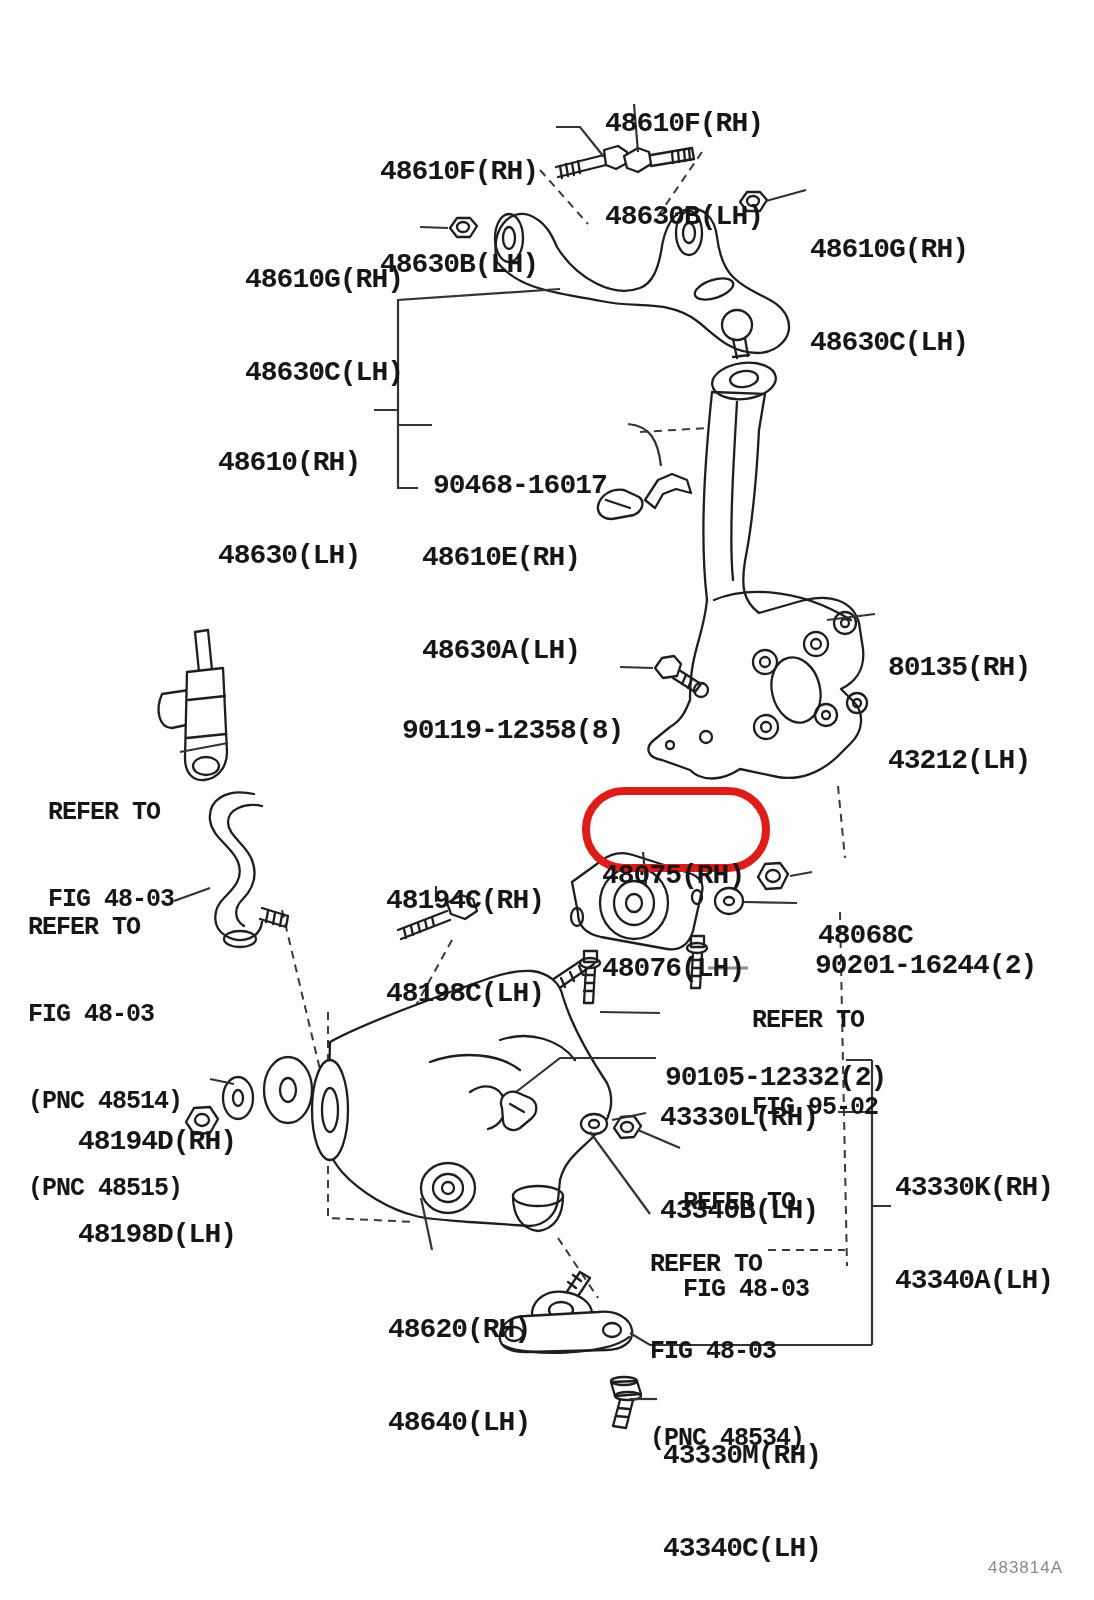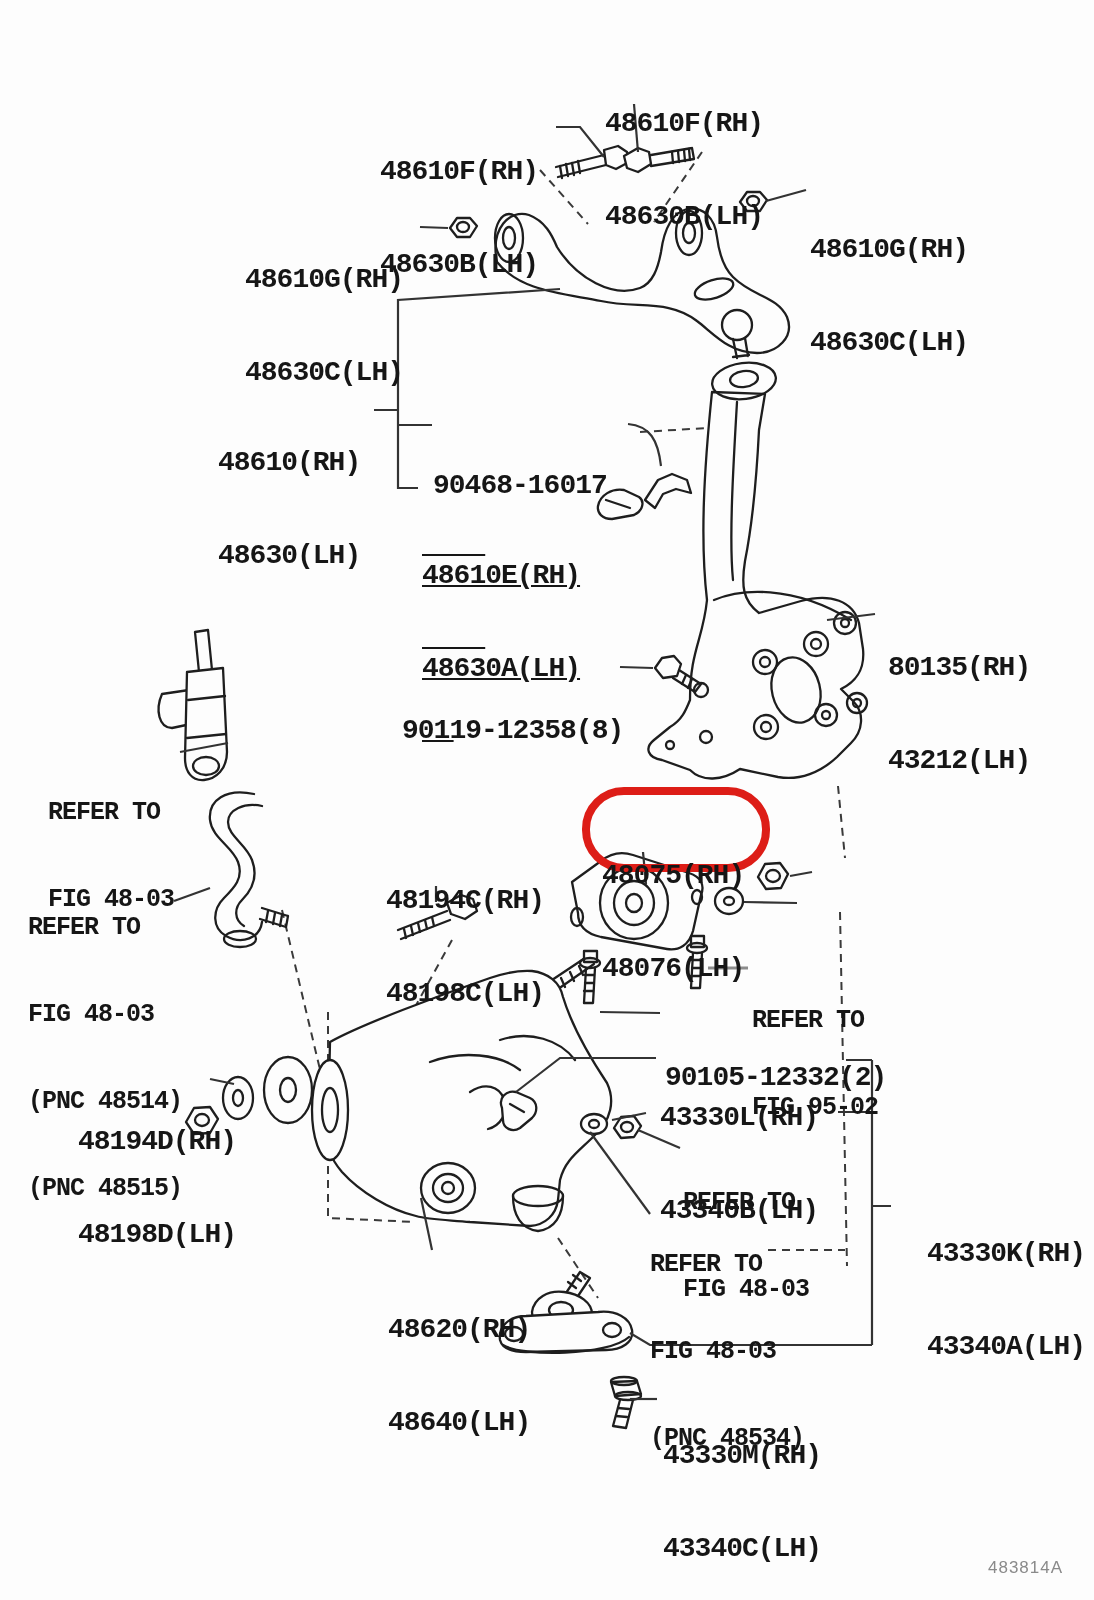--- a/index.html
+++ b/index.html
@@ -288,21 +288,21 @@
     <div>48610G(RH)</div>
     <div>48630C(LH)</div>
   </div>
   <div class="lbl" style="left:218px;top:385px;">
     <div>48610(RH)</div>
     <div>48630(LH)</div>
   </div>
   <div class="lbl" style="left:433px;top:408px;">
     <div>90468-16017</div>
   </div>
-  <div class="lbl" style="left:422px;top:498px;text-decoration:underline;">
+  <div class="lbl" style="left:422px;top:480px;">
     <div>48610E(RH)</div>
     <div>48630A(LH)</div>
   </div>
   <div class="lbl" style="left:888px;top:590px;">
     <div>80135(RH)</div>
     <div>43212(LH)</div>
   </div>
   <div class="lbl" style="left:402px;top:653px;">
     <div>90119-12358(8)</div>
   </div>
@@ -317,41 +317,47 @@
     <div>(PNC 48515)</div>
   </div>
   <div class="lbl" style="left:386px;top:823px;">
     <div>48194C(RH)</div>
     <div>48198C(LH)</div>
   </div>
   <div class="lbl" style="left:602px;top:798px;">
     <div>48075(RH)</div>
     <div>48076(LH)</div>
   </div>
+  <div class="lbl" style="left:818px;top:858px;">
+    <div>48068C</div>
+  </div>
+  <div class="lbl" style="left:815px;top:888px;">
+    <div>90201-16244(2)</div>
+  </div>
   <div class="lbl ref" style="left:752px;top:948px;">
     <div>REFER TO</div>
     <div>FIG 95-02</div>
   </div>
   <div class="lbl" style="left:665px;top:1000px;">
     <div>90105-12332(2)</div>
   </div>
   <div class="lbl" style="left:660px;top:1040px;">
     <div>43330L(RH)</div>
     <div>43340B(LH)</div>
   </div>
   <div class="lbl ref" style="left:683px;top:1130px;">
     <div>REFER TO</div>
     <div>FIG 48-03</div>
   </div>
   <div class="lbl ref" style="left:650px;top:1192px;">
     <div>REFER TO</div>
     <div>FIG 48-03</div>
     <div>(PNC 48534)</div>
   </div>
-  <div class="lbl" style="left:895px;top:1176px;margin-left:32px;">
+  <div class="lbl" style="left:895px;top:1110px;">
     <div>43330K(RH)</div>
     <div>43340A(LH)</div>
   </div>
   <div class="lbl" style="left:388px;top:1252px;">
     <div>48620(RH)</div>
     <div>48640(LH)</div>
   </div>
   <div class="lbl" style="left:30px;top:1064px;margin-left:48px;">
     <div>48194D(RH)</div>
     <div>48198D(LH)</div>

